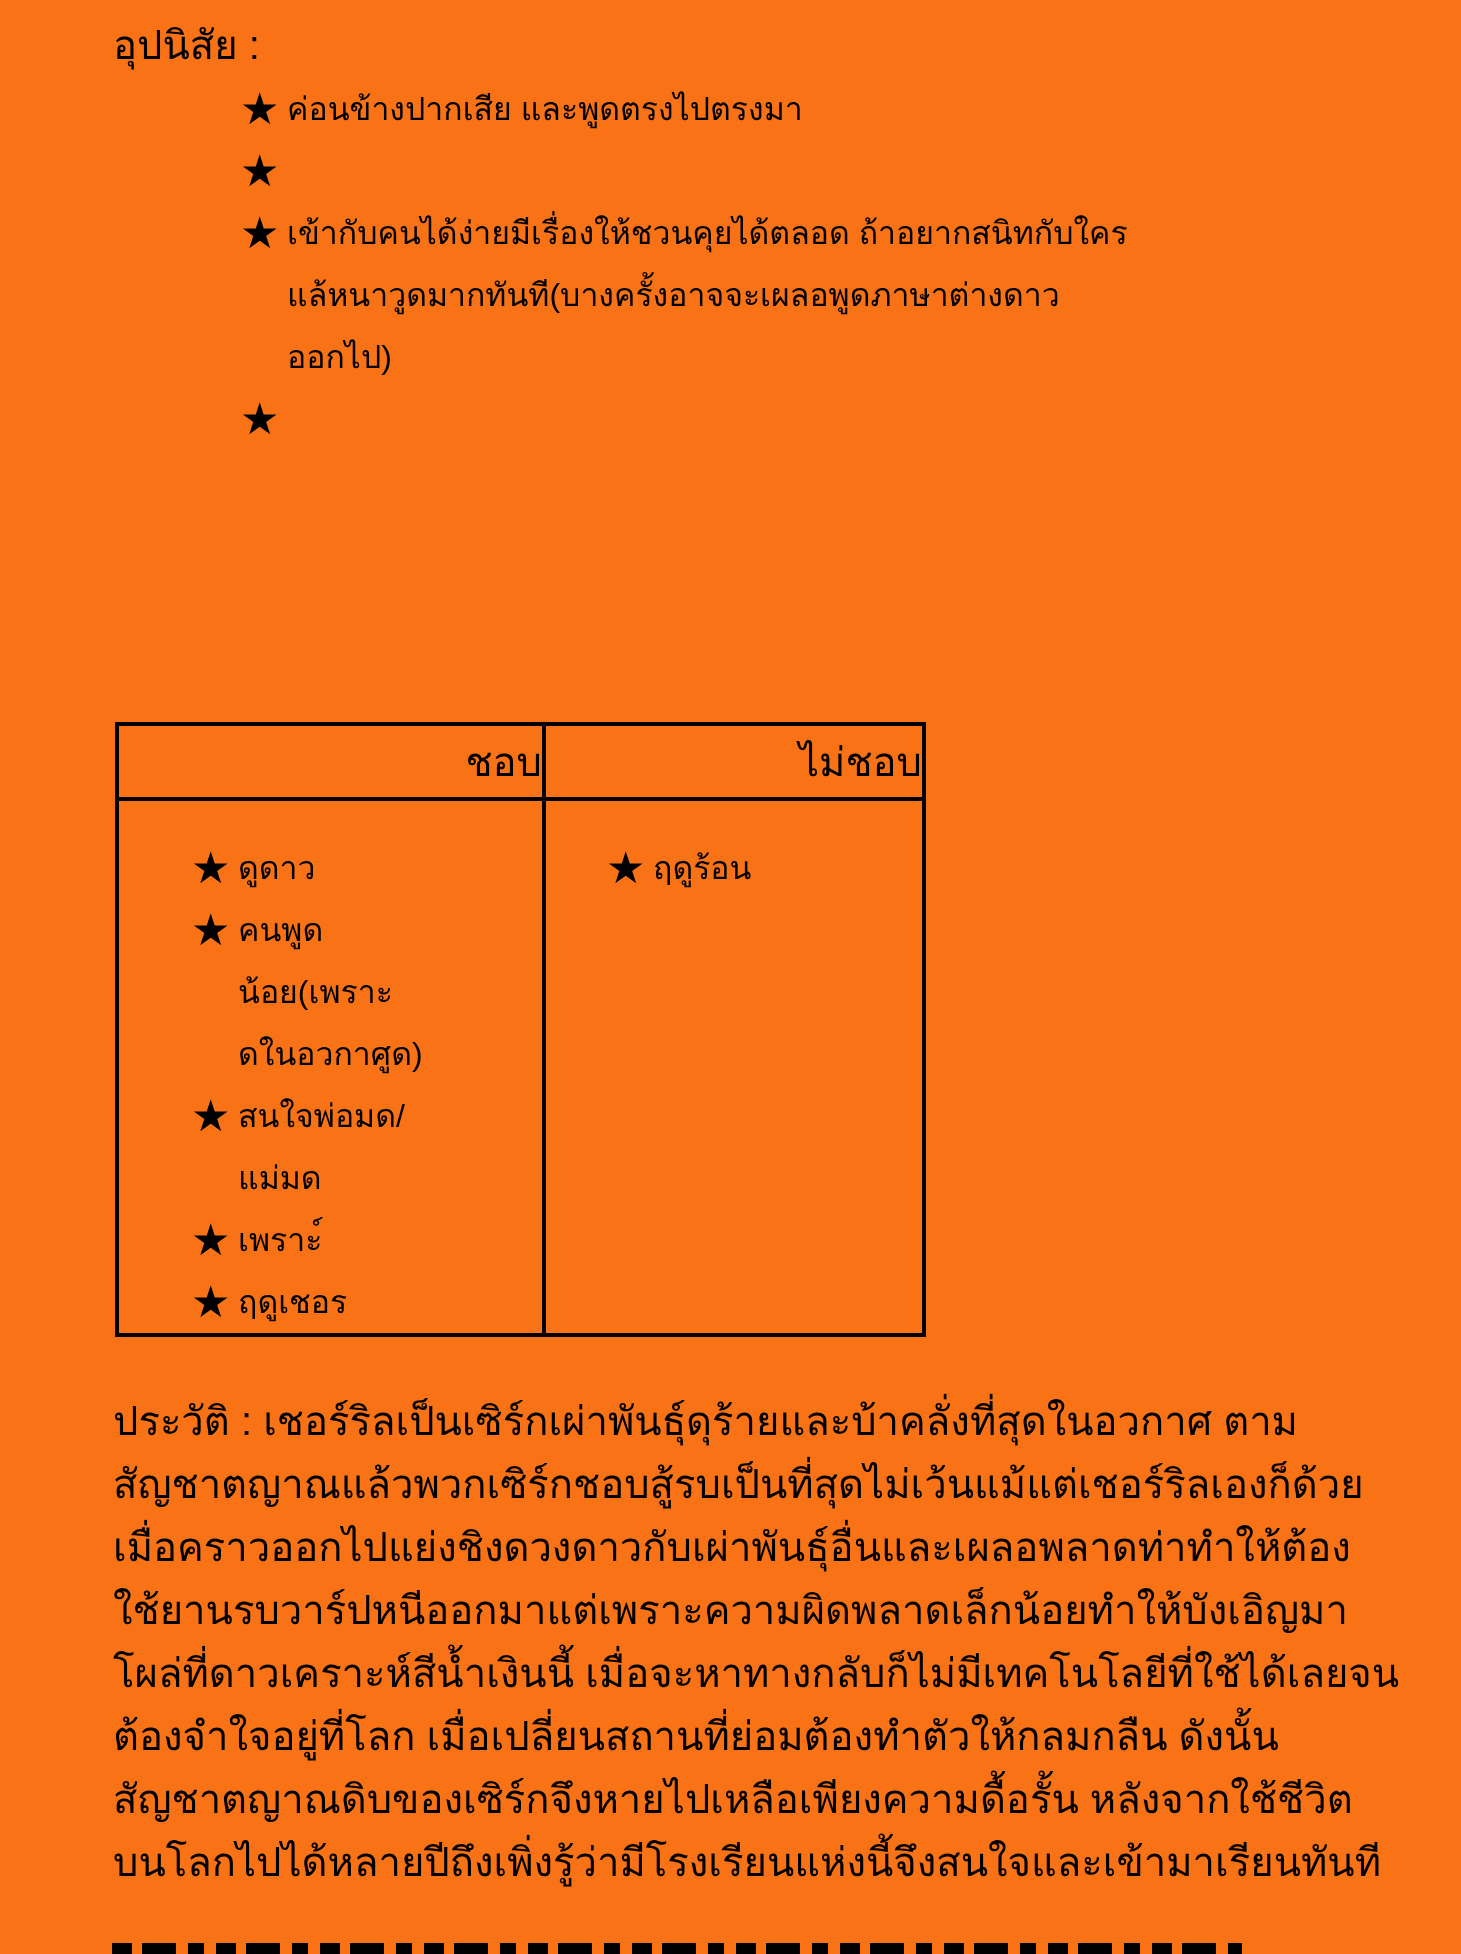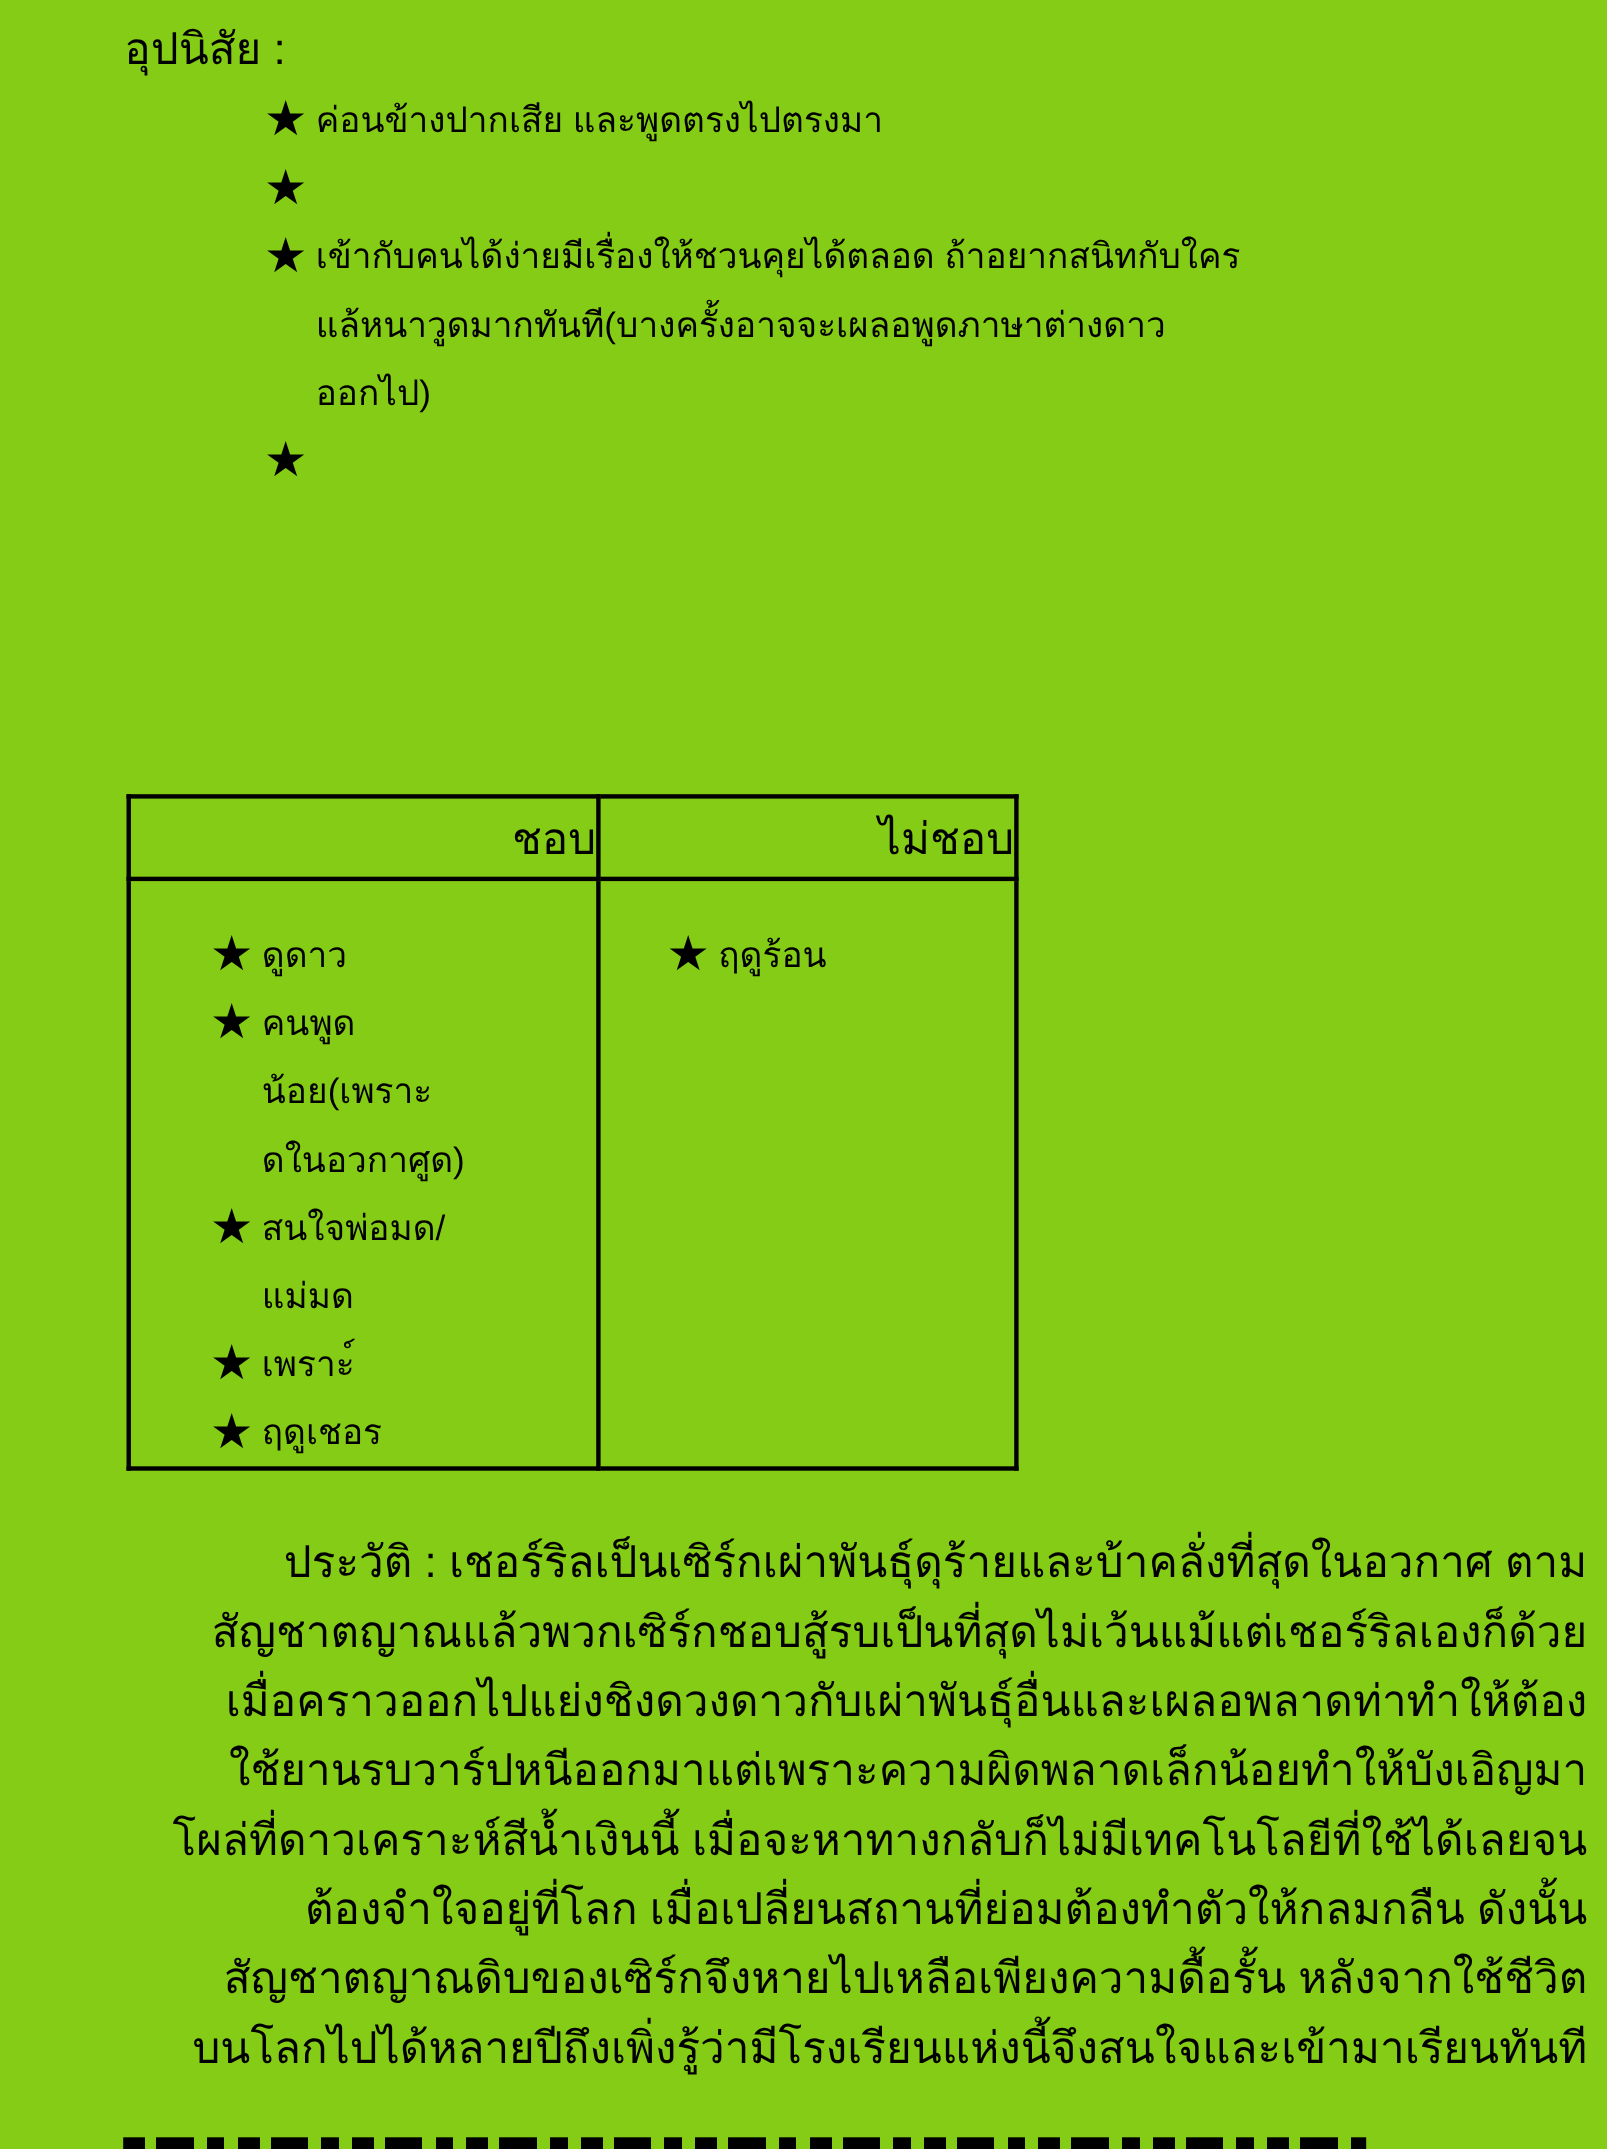--- a/index.html
+++ b/index.html
@@ -11,21 +11,21 @@
     height: 1954px;
     background: #ffffff;
     color: #000000;
     font-family: "Liberation Sans", sans-serif;
     overflow: hidden;
   }
   .page {
     position: relative;
     width: 1461px;
     height: 1954px;
-    background: #84cc16;
+    background: #f97316;
   }
   .heading {
     position: absolute;
     left: 113px;
     top: 14px;
     font-size: 40px;
     font-weight: 400;
     line-height: 62px;
     white-space: pre;
     margin: 0;
@@ -90,21 +90,20 @@
   }
   .history {
     position: absolute;
     left: 113px;
     top: 1390px;
     width: 1330px;
     margin: 0;
     font-size: 40px;
     line-height: 63px;
     white-space: pre;
-    text-align: right;
   }
   .clipped-next-line {
     position: absolute;
     left: 112px;
     top: 1943px;
     width: 1130px;
     height: 11px;
     background:
       repeating-linear-gradient(90deg,
         #000 0px,  #000 20px,

